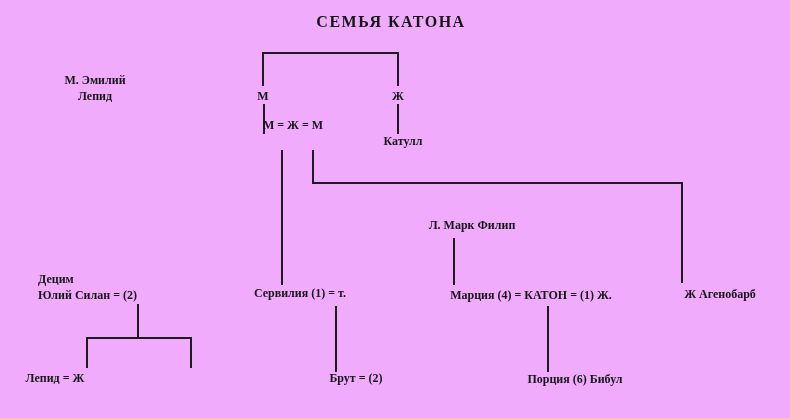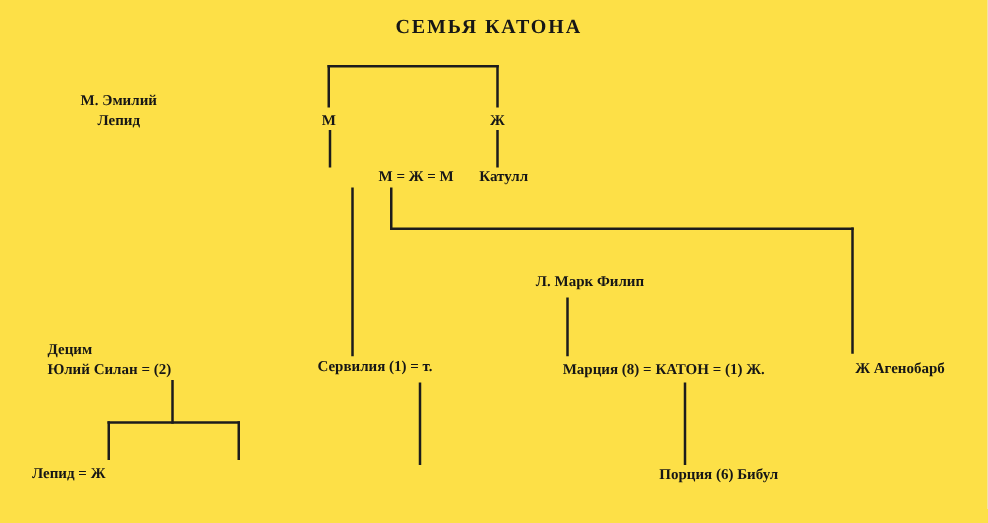--- a/index.html
+++ b/index.html
@@ -1,21 +1,21 @@
 <!DOCTYPE html>
 <html><head>
 <meta charset="utf-8">
 <style>
   html, body { margin: 0; padding: 0; background: #e8e8e8; }
   .canvas {
     position: relative;
     width: 790px;
     height: 418px;
     margin: 0 auto;
-    background: #fde047;
+    background: #f0abfc;
     font-family: "Liberation Serif", serif;
     font-weight: bold;
     color: #161616;
     overflow: hidden;
   }
   .txt {
     position: absolute;
     font-size: 12px;
     line-height: 15px;
     text-align: center;
@@ -45,21 +45,21 @@
   .l-brutus-v        { left:335px; top:306px; width:2px;   height:66px; }
   .l-porcia-v        { left:547px; top:306px; width:2px;   height:66px; }
   .l-silanus-v       { left:137px; top:304px; width:2px;   height:35px; }
   .l-silanus-h       { left:86px;  top:337px; width:106px; height:2px; }
   .l-silanus-lv      { left:86px;  top:337px; width:2px;   height:31px; }
   .l-silanus-rv      { left:190px; top:337px; width:2px;   height:31px; }
   
   .n-aemilius   { left:5px;   top:72px;  width:180px; }
   .n-m-top      { left:248px; top:89px;  width:30px; }
   .n-zh-top     { left:383px; top:89px;  width:30px; }
-  .n-mzhm       { left:223px; top:134px; width:140px;text-align:right; }
+  .n-mzhm       { left:223px; top:118px; width:140px; }
   .n-katull     { left:343px; top:134px; width:120px; }
   .n-philip     { left:392px; top:218px; width:160px; }
   .n-silanus    { left:38px;  top:271px; width:150px; }
   .n-servilia   { left:220px; top:286px; width:160px; }
   .n-marcia     { left:411px; top:288px; width:240px; }
   .n-ahenobarb  { left:640px; top:287px; width:160px; }
   .n-lepidus2   { left:0px;   top:371px; width:110px; }
   .n-junia      { left:119px; top:371px; width:140px; }
   .n-brutus     { left:286px; top:371px; width:140px; }
   .n-porcia     { left:495px; top:372px; width:160px; }
@@ -95,27 +95,28 @@
   <div class="ln l-ahenobarb-v"></div>
 
   <div class="txt n-philip">Л. Марк Филип</div>
   <div class="ln l-philip-v"></div>
 
   <div class="txt multi left n-silanus">
     <div>Децим</div>
     <div>Юлий Силан = (2)</div>
   </div>
   <div class="txt n-servilia">Сервилия (1) = т.</div>
-  <div class="txt n-marcia">Марция (8) = КАТОН = (1) Ж.</div>
+  <div class="txt n-marcia">Марция (4) = КАТОН = (1) Ж.</div>
   <div class="txt n-ahenobarb">Ж Агенобарб</div>
 
   <div class="ln l-silanus-v"></div>
   <div class="ln l-silanus-h"></div>
   <div class="ln l-silanus-lv"></div>
   <div class="ln l-silanus-rv"></div>
 
   <div class="ln l-brutus-v"></div>
   <div class="ln l-porcia-v"></div>
 
   <div class="txt n-lepidus2">Лепид = Ж</div>
+  <div class="txt n-brutus">Брут = (2)</div>
   <div class="txt n-porcia">Порция (6) Бибул</div>
 
 </div>
 
 </body></html>

